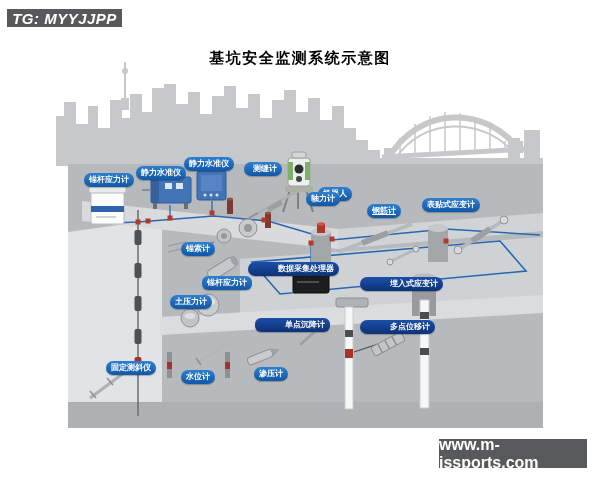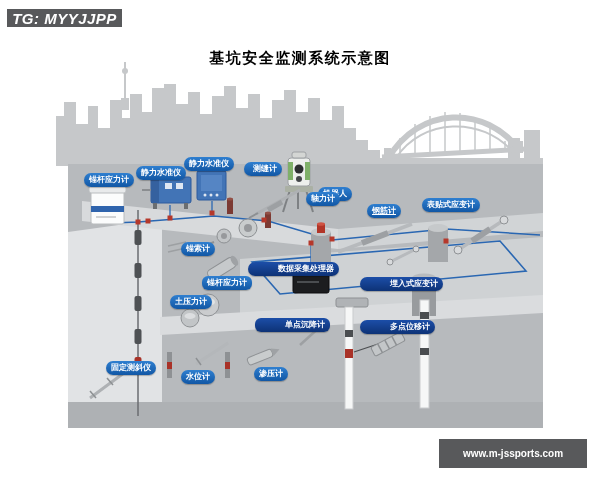--- a/index.html
+++ b/index.html
@@ -1,21 +1,21 @@
 <!DOCTYPE html>
 <html><head>
 <meta charset="utf-8">
 <style>
   html,body{margin:0;padding:0;background:#fff;}
   body{width:600px;height:480px;overflow:hidden;font-family:"Liberation Sans","DejaVu Sans",sans-serif;}
   .page{position:relative;width:600px;height:480px;background:#ffffff;}
   .badge{position:absolute;background:#58595b;color:#fff;font-weight:bold;
          display:flex;align-items:center;justify-content:center;}
   .badge-top{left:7px;top:9px;width:115px;height:18px;font-size:15px;letter-spacing:.5px;font-style:italic;}
-  .badge-bottom{right:13px;bottom:12px;width:148px;height:29px;font-size:10px;}
+  .badge-bottom{right:13px;bottom:12px;width:148px;height:29px;font-size:16px;}
   .title{position:absolute;top:49px;left:0;width:100%;text-align:center;
          font-size:15px;font-weight:bold;color:#000000;letter-spacing:1.5px;}
   .diagram{position:absolute;left:0;top:0;width:600px;height:480px;}
   .diagram svg{position:absolute;left:0;top:0;}
   .pill{position:absolute;color:#fff;font-size:8px;font-weight:bold;line-height:10px;
         padding:2px 5px;border-radius:8px;white-space:nowrap;
         background:linear-gradient(#2f7fd0,#1157a5);box-shadow:0 1px 1px rgba(0,0,0,.25);}
   .pill.dark{background:linear-gradient(#1c4ea8,#0d3276);padding-left:30px;}
 </style>
 </head>

